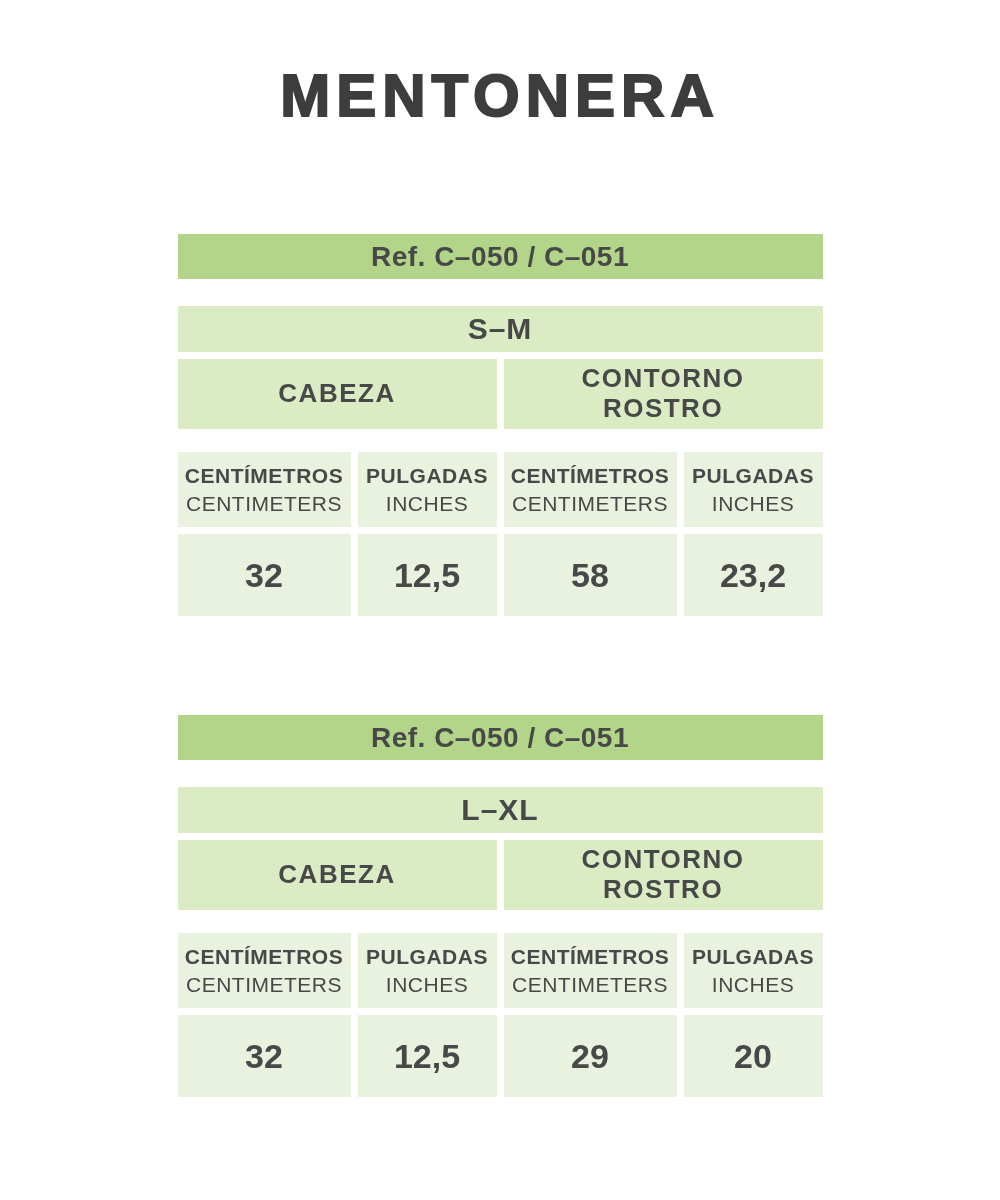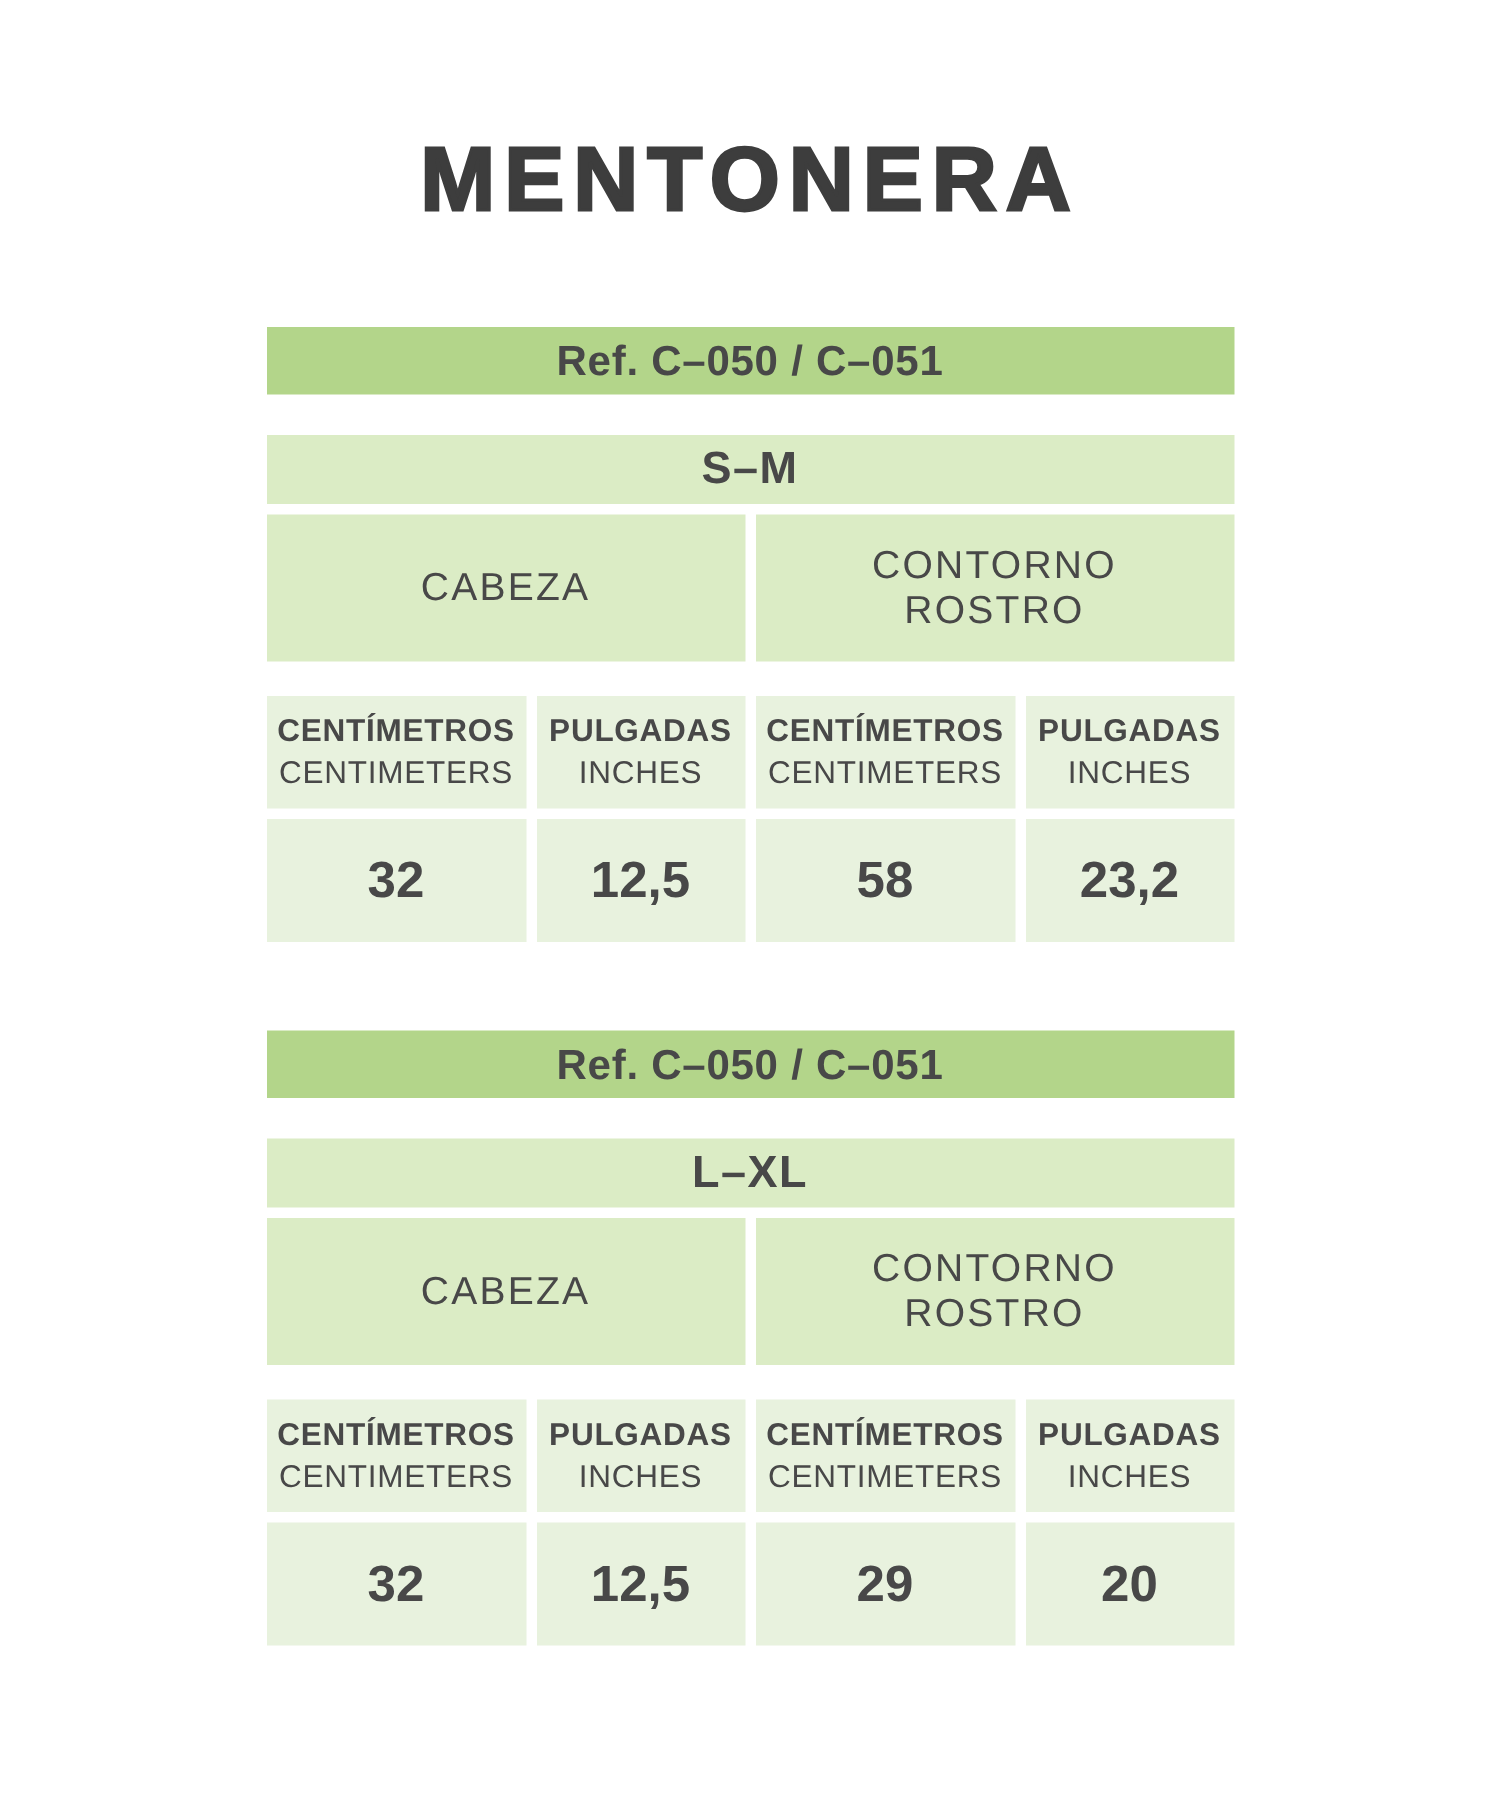--- a/index.html
+++ b/index.html
@@ -15,21 +15,21 @@
   body {
     width: 1000px;
     height: 1200px;
     background: #ffffff;
     font-family: "Liberation Sans", sans-serif;
     color: var(--txt);
     overflow: hidden;
   }
   .page-title {
     margin: 0;
-    padding-top: 90px;
+    padding-top: 66px;
     text-align: center;
     font-size: 60px;
     line-height: 60px;
     font-weight: bold;
     letter-spacing: 6px;
     color: var(--title-txt);
     -webkit-text-stroke: 2px var(--title-txt);
   }
   .size-table {
     width: 645px;
@@ -43,46 +43,47 @@
 
   .row-ref {
     height: 45px;
     background: var(--ref-bg);
     display: flex;
     align-items: center;
     justify-content: center;
     font-size: 28px;
     font-weight: bold;
     letter-spacing: 0.5px;
+    margin-top: 40px;
   }
   .row-size {
     height: 46px;
     background: var(--light-bg);
     display: flex;
     align-items: center;
     justify-content: center;
     font-size: 30px;
     font-weight: bold;
     letter-spacing: 1px;
     margin-top: 20px;
   }
   .row-groups {
     display: grid;
     grid-template-columns: 319px 319px;
     gap: 7px;
   }
   .group-cell {
-    height: 98px;
+    height: 70px;
     background: var(--light-bg);
     display: flex;
     flex-direction: column;
     align-items: center;
     justify-content: center;
     font-size: 26px;
-    font-weight: normal;
+    font-weight: bold;
     letter-spacing: 1.5px;
     line-height: 1.15;
   }
   .group-line:empty { display: none; }
 
   .row-units, .row-values {
     display: grid;
     grid-template-columns: 173px 139px 173px 139px;
     gap: 7px;
   }

